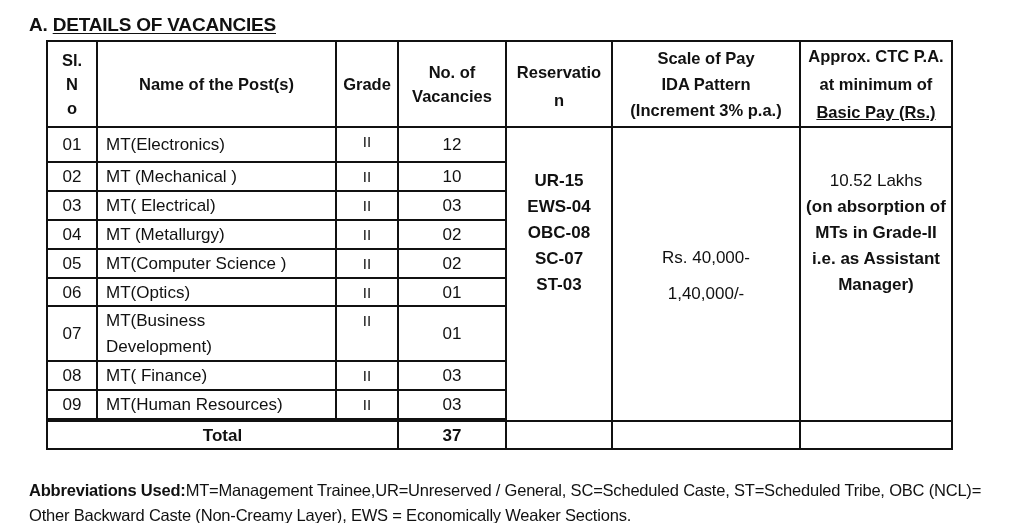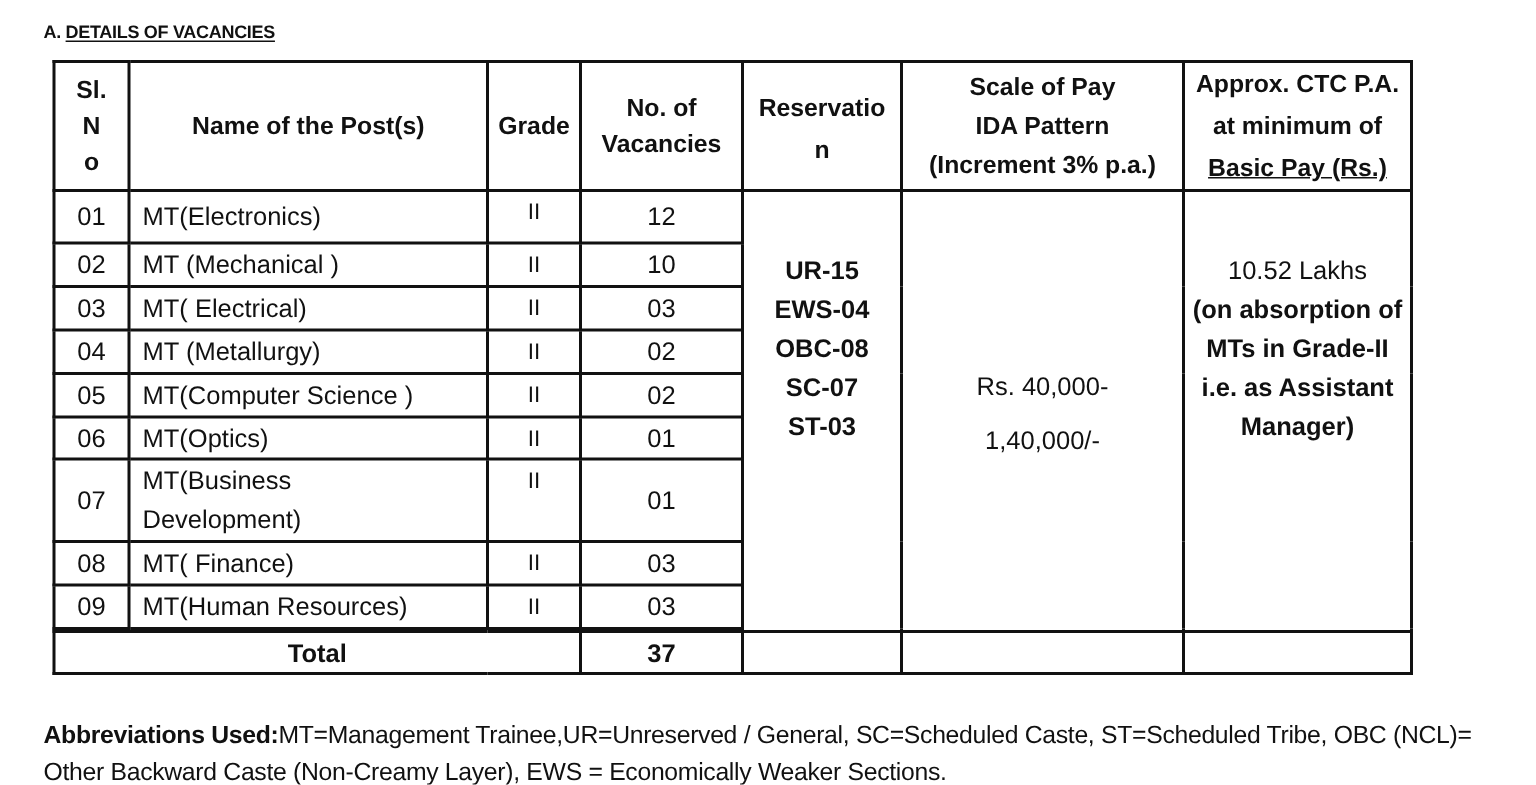--- a/index.html
+++ b/index.html
@@ -2,25 +2,25 @@
 <html><head>
   <meta charset="utf-8">
   <style>
     html, body { margin: 0; padding: 0; background: #ffffff; }
     body {
       width: 1024px; height: 523px; overflow: hidden; position: relative;
       font-family: "Liberation Sans", "DejaVu Sans", sans-serif; color: #111;
     }
     .heading {
       position: absolute; left: 29px; top: 14px;
-      font-size: 12px; font-weight: bold; letter-spacing: -0.2px;
+      font-size: 19px; font-weight: bold; letter-spacing: -0.2px;
     }
     .heading .u { text-decoration: underline; text-underline-offset: 2px; }
     table.vac {
-      position: absolute; left: 35px; top: 40px;
+      position: absolute; left: 46px; top: 40px;
       border-collapse: collapse; table-layout: fixed;
       width: 905px;
       font-size: 17px;
     }
     table.vac td, table.vac th {
       border: 2px solid #111; padding: 0; text-align: center; vertical-align: middle;
       line-height: 21px;
     }
     table.vac th { font-weight: bold; font-size: 16.5px; }
     .name-cell { text-align: left !important; padding-left: 8px !important; }

